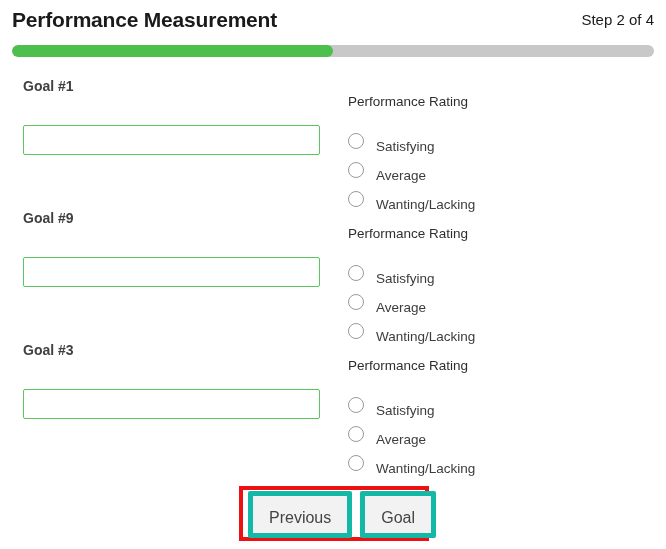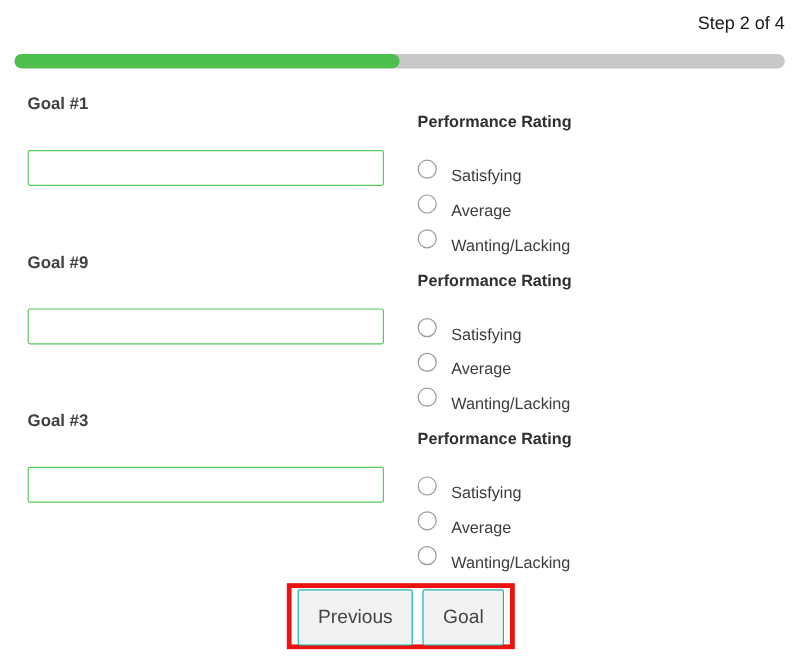--- a/index.html
+++ b/index.html
@@ -97,21 +97,21 @@
   }
 
   .rating-group {
     position: absolute;
     left: 348px;
     top: 16px;
     width: 300px;
   }
   .rating-title {
     font-size: 13.5px;
-    font-weight: bold;
+    font-weight: normal;
     color: #2f2f2f;
     margin: 0 0 17px 0;
   }
   .radio-row {
     display: flex;
     align-items: center;
     height: 29px;
   }
   .radio-circle {
     width: 16px;
@@ -146,34 +146,35 @@
     left: 248px;
     top: 491px;
     display: flex;
     gap: 8px;
   }
   .nav-button {
     box-sizing: border-box;
     height: 47px;
     padding: 0 16px;
     background: #f2f2f2;
-    border: 1px solid #14b8a6;
+    border: 5px solid #14b8a6;
     border-radius: 2px;
     font-family: "Liberation Sans", sans-serif;
     font-size: 16px;
     color: #444444;
     cursor: pointer;
     line-height: 43px;
     text-align: center;
   }
 </style>
 </head>
 <body>
 
 <div class="header">
+  <div class="page-title">Performance Measurement</div>
   <div class="step-indicator">Step 2 of 4</div>
 </div>
 
 <div class="progress-track" style="background: rgb(200, 200, 200);">
   <div class="progress-fill" style="width: 50%; background: rgb(76, 191, 76);"></div>
 </div>
 
 <div class="form-area">
 
   <div class="goal-block">

